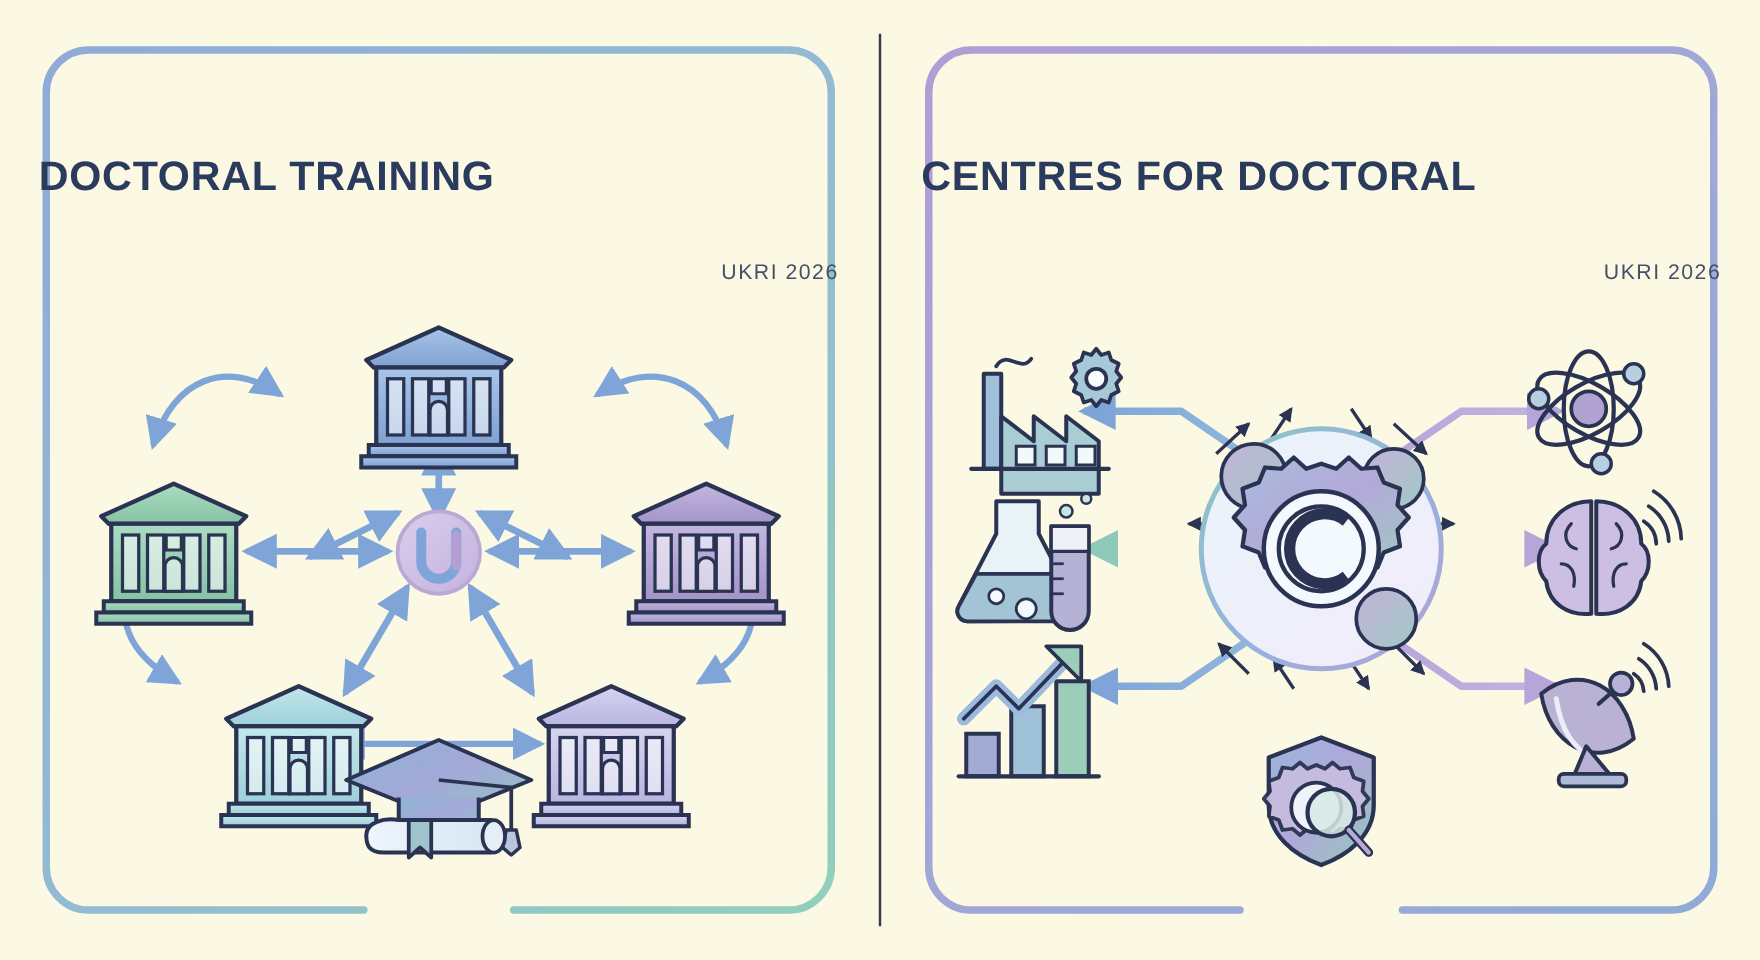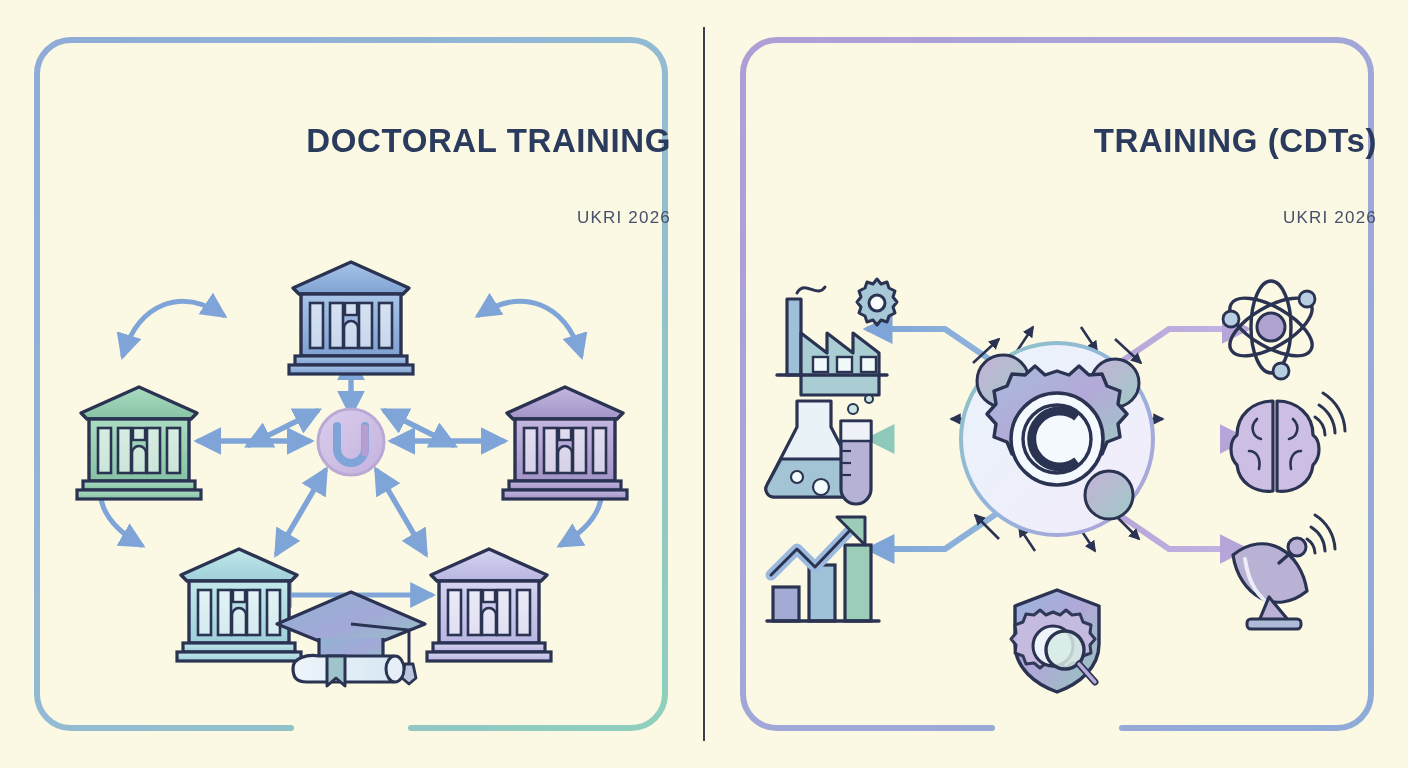--- a/index.html
+++ b/index.html
@@ -27,21 +27,21 @@
     position:absolute;
     left:703px; top:27px;
     width:2px; height:714px;
     background:#2b2f3c;
     opacity:.92;
   }
 
   
   .title {
     position:absolute; left:0; right:0;
-    text-align:right;
+    text-align:left;
     color:#2b3b5e;
     font-weight:bold;
     font-size:33px;
     letter-spacing:.6px;
     line-height:1.25;
   }
   .title-l { top:82px; }
   .title-r { top:82px; }
   .subtitle {
     position:absolute; left:0; right:0;
@@ -197,21 +197,21 @@
         <linearGradient id="br" x1="0" y1="0" x2="1" y2="1">
           <stop offset="0" stop-color="#b09ed6"></stop>
           <stop offset=".55" stop-color="#a0a8d8"></stop>
           <stop offset="1" stop-color="#8fabd8"></stop>
         </linearGradient>
       </defs>
       <path d="M255,690 H40 A34,34 0 0 1 6,656 V36 A34,34 0 0 1 40,2 H600 A34,34 0 0 1 634,36 V656 A34,34 0 0 1 600,690 H385" fill="none" stroke="url(#br)" stroke-width="6" stroke-linecap="round"></path>
     </svg>
 
     <div class="title title-r">
-      <div>TRAINING (CDTs)</div>
+      <div>CENTRES FOR DOCTORAL</div>
     </div>
     <div class="subtitle sub-r">UKRI 2026</div>
 
     <svg class="hub-ico" viewBox="0 0 640 470">
       <defs>
         <linearGradient id="hubc" x1="0" y1="0" x2="1" y2="1">
           <stop offset="0" stop-color="#e9f3fb"></stop>
             <stop offset="1" stop-color="#f2ecfa"></stop>
         </linearGradient>
         <linearGradient id="hubring" x1="0" y1="0" x2="1" y2="1">

